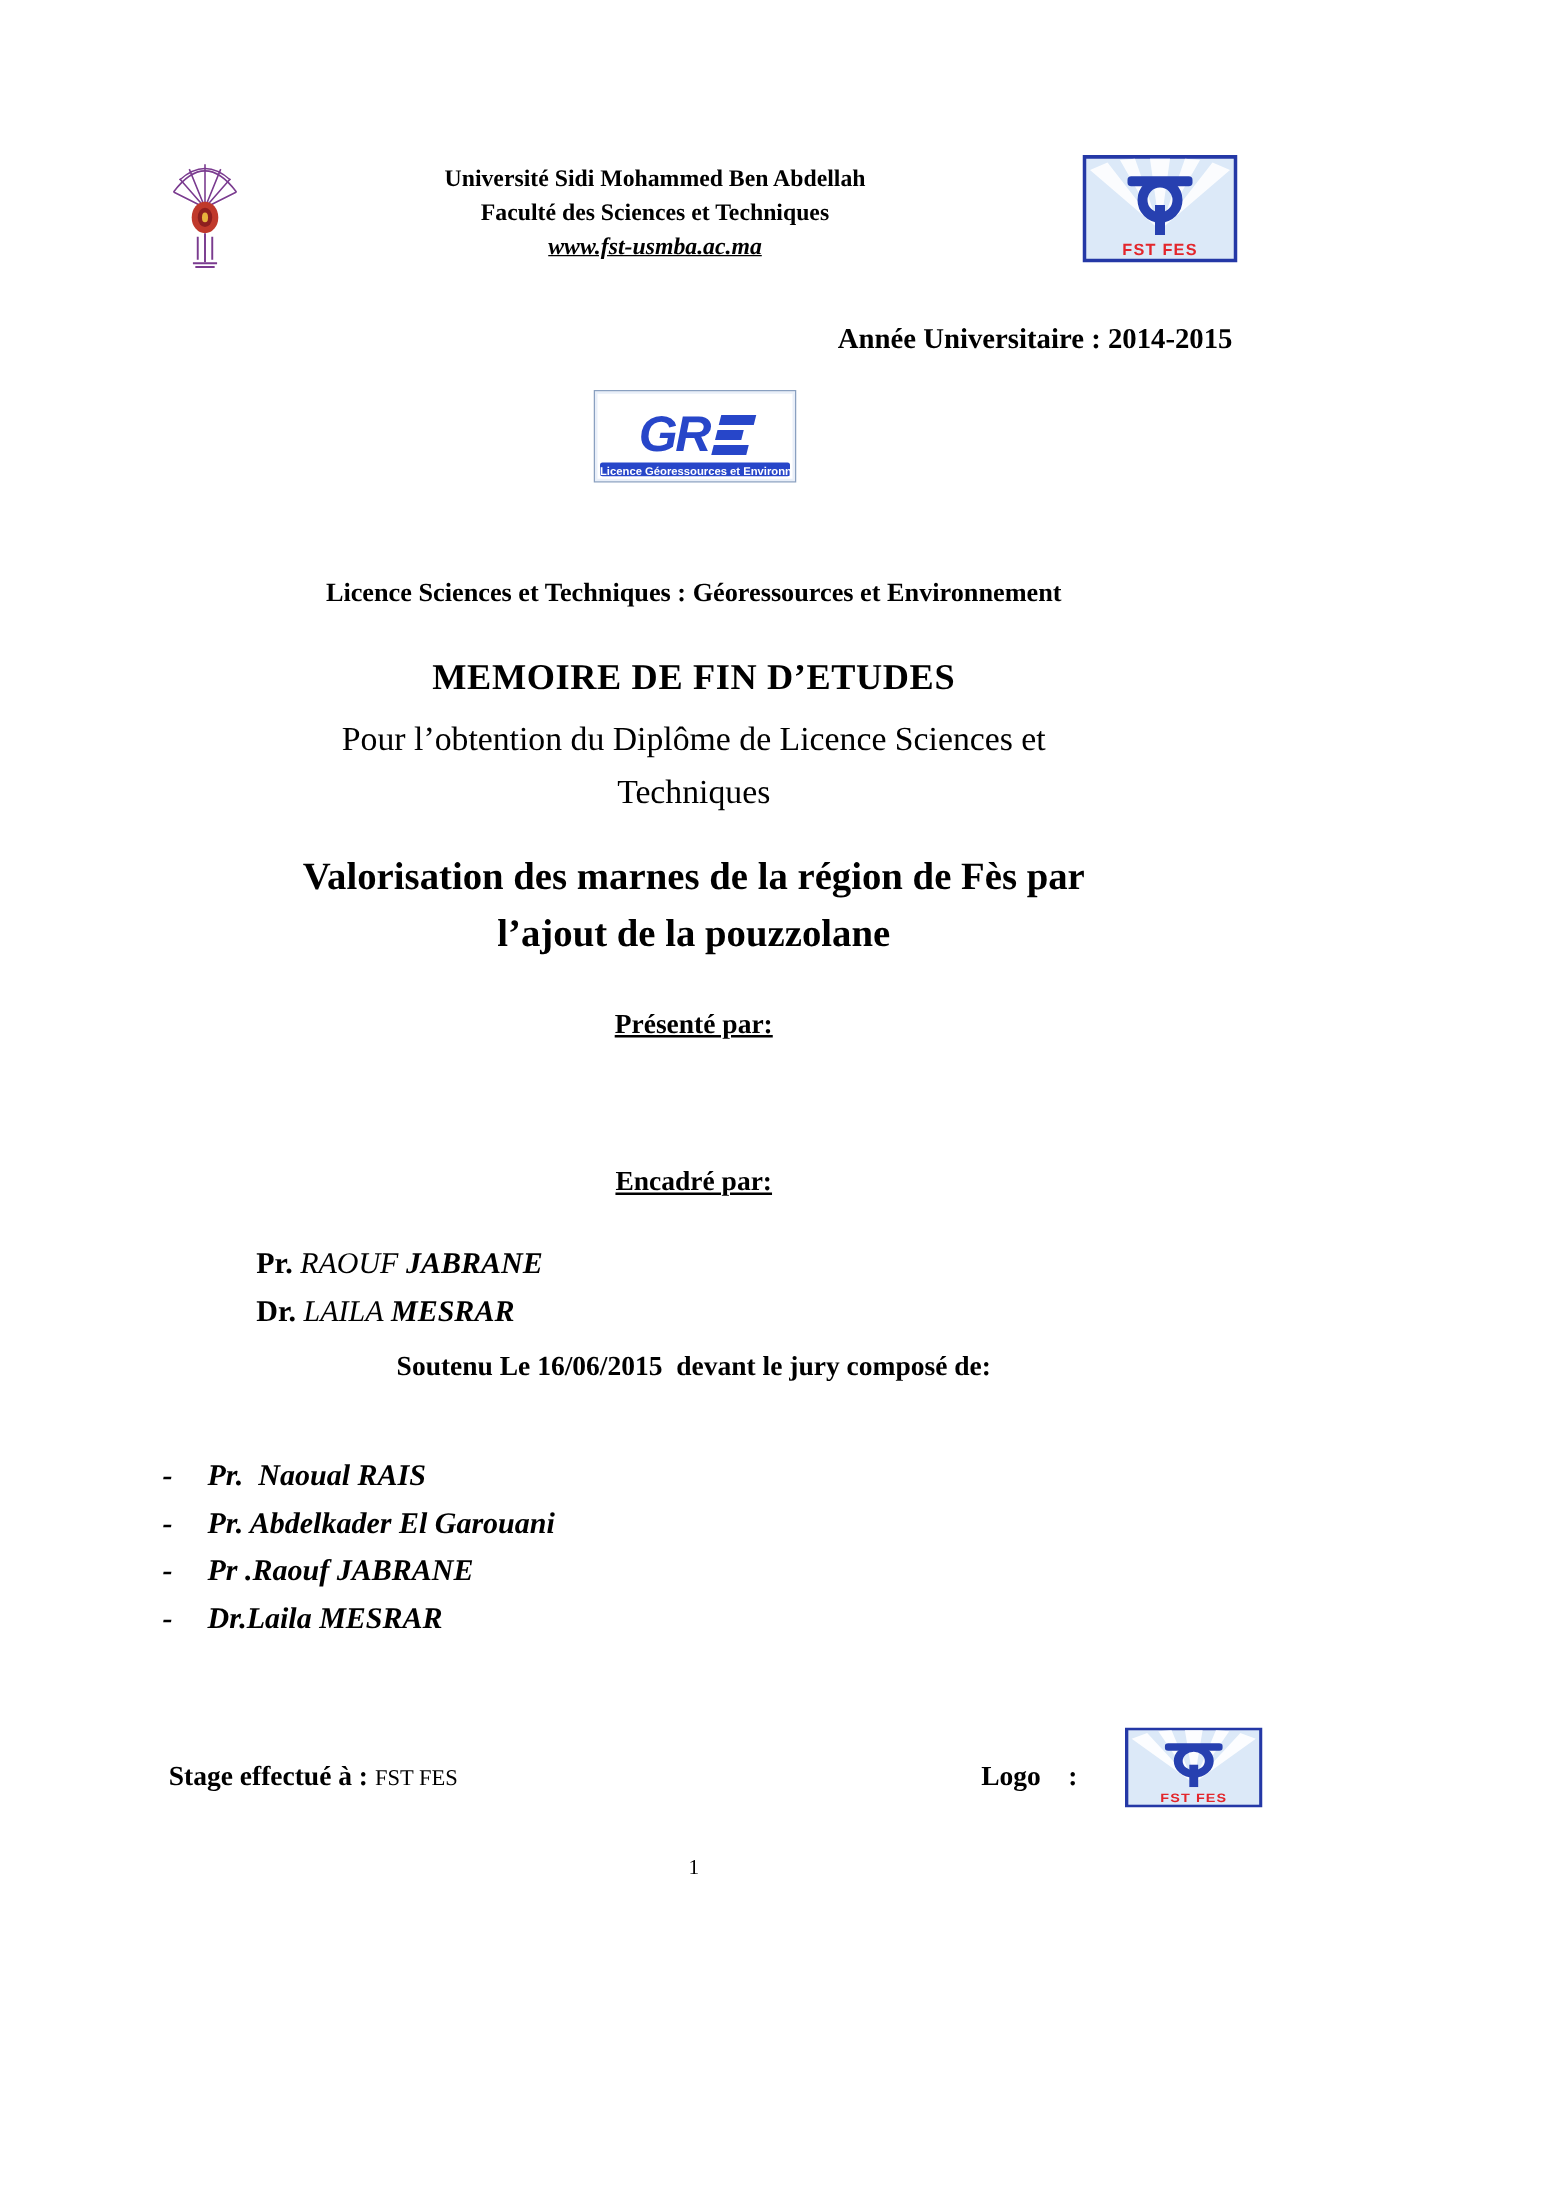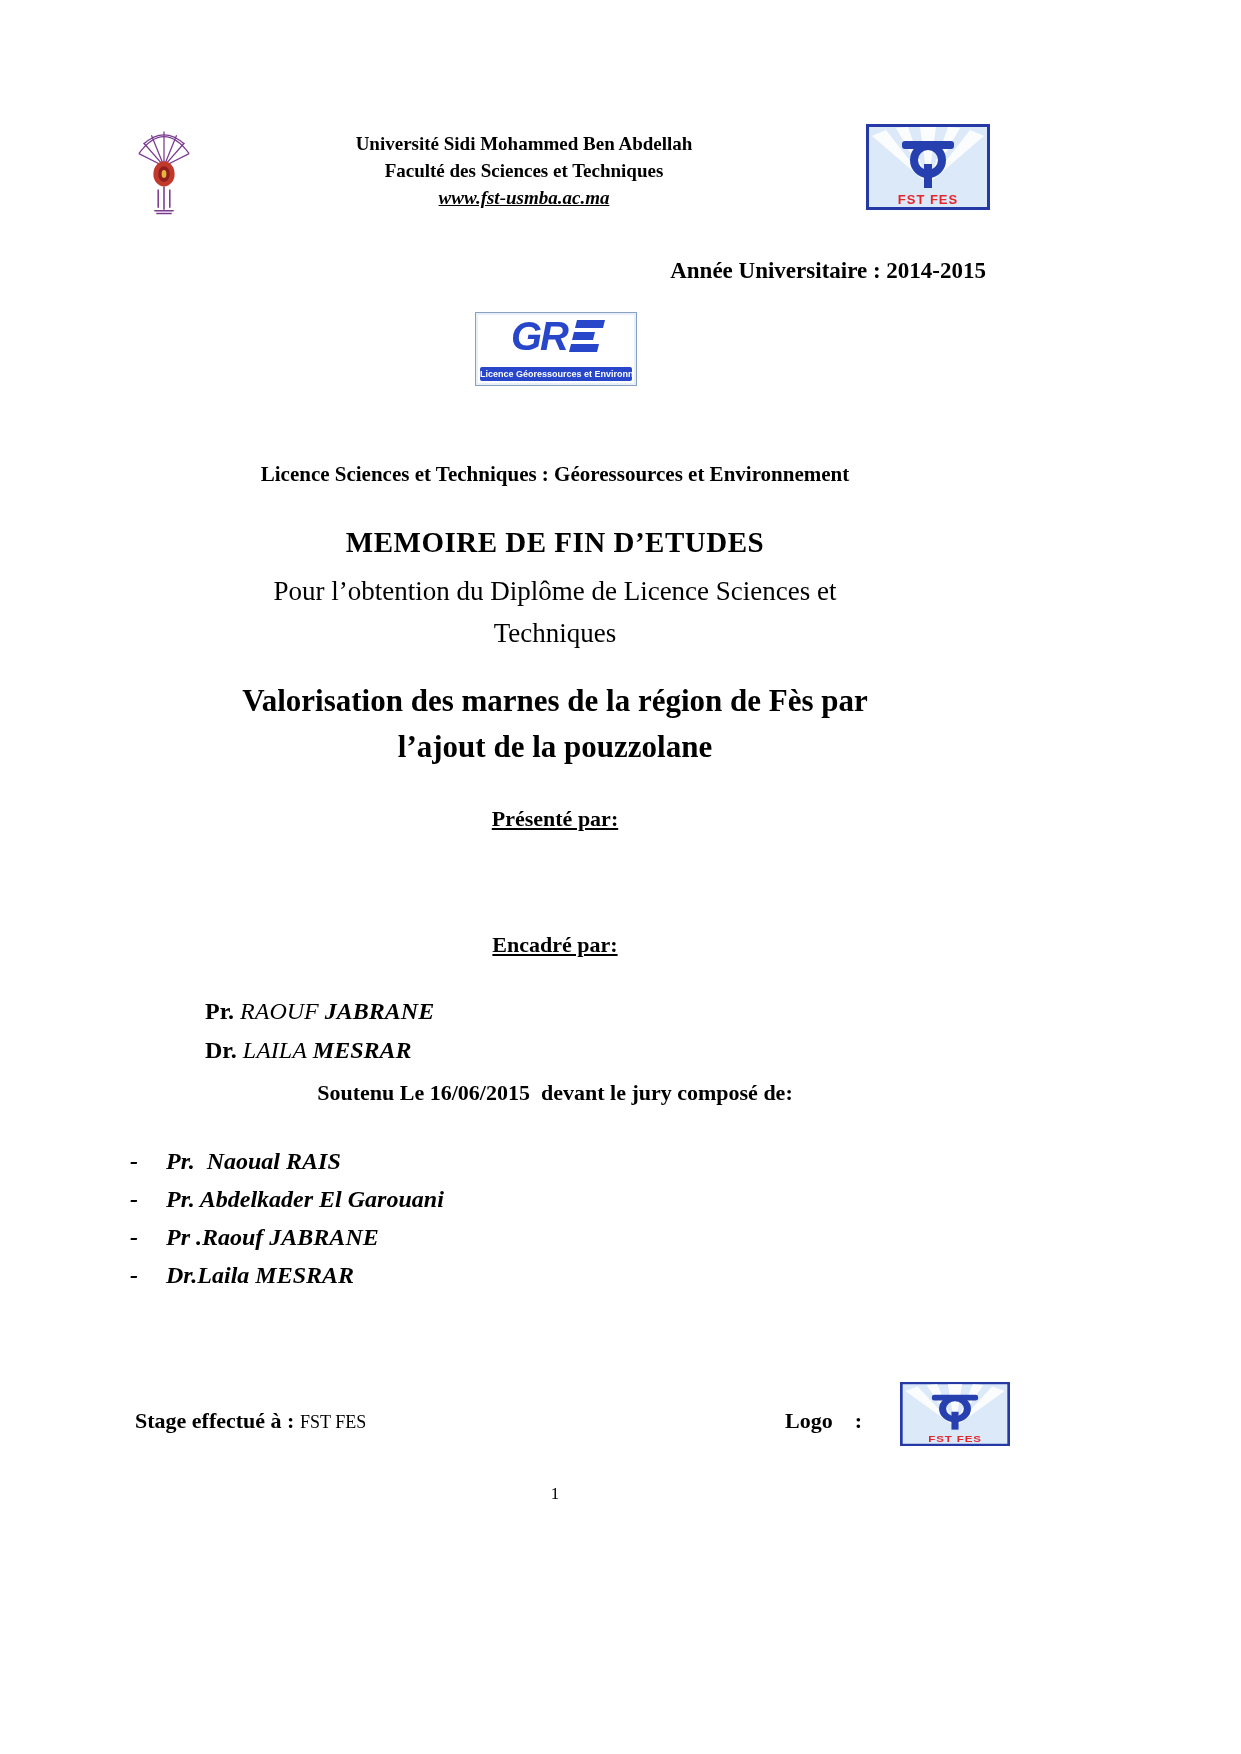--- a/index.html
+++ b/index.html
@@ -27,35 +27,35 @@
   .authors { top:864px; font-weight:bold; font-size:24px; line-height:33px; }
   .encadre { top:932px; font-weight:bold; font-size:22px; }
   .supervisors { left:205px; top:992px; font-size:24px; line-height:39px; }
   .sup-title { font-weight:bold; }
   .sup-first { font-style:italic; }
   .sup-last { font-style:italic; font-weight:bold; }
   .soutenu { top:1080px; font-weight:bold; font-size:22px; white-space:pre; }
   .jury { left:130px; top:1148px; font-size:24px; font-weight:bold; font-style:italic; }
   .jury-item { display:flex; align-items:baseline; height:38px; }
   .jury-dash { width:36px; }
-  .jury-label { white-space:pre; }
+  .jury-label { white-space:pre;margin-top:20px; }
   .stage { left:135px; top:1408px; font-size:22px; white-space:nowrap; }
   .stage-label { font-weight:bold; }
   .stage-value { font-size:18px; }
   .logo-label { left:785px; top:1408px; font-weight:bold; font-size:22px; white-space:pre; }
   .pagenum { top:1484px; font-size:17px; }
 
   
   .gre-box {
     left:475px; top:312px; width:162px; height:74px;
     border:1px solid #8aa0c0;
     box-shadow:0 0 0 2px #e9eff9 inset;
     background:#fff;
     display:flex; flex-direction:column; align-items:center; justify-content:space-between;
-    padding:1px 4px 4px;
+    padding:13px 4px 4px;
   }
   .gre-row { display:flex; align-items:center; }
   .gre-letters {
     font-family:"Liberation Sans", sans-serif;
     font-weight:bold; font-style:italic;
     font-size:40px; line-height:44px;
     color:#2746c9; letter-spacing:-2px;
   }
   .gre-e { display:inline-flex; flex-direction:column; gap:4px; transform:skewX(-14deg); margin-left:6px; }
   .gre-e i { display:block; width:28px; height:8px; background:#2746c9; }

